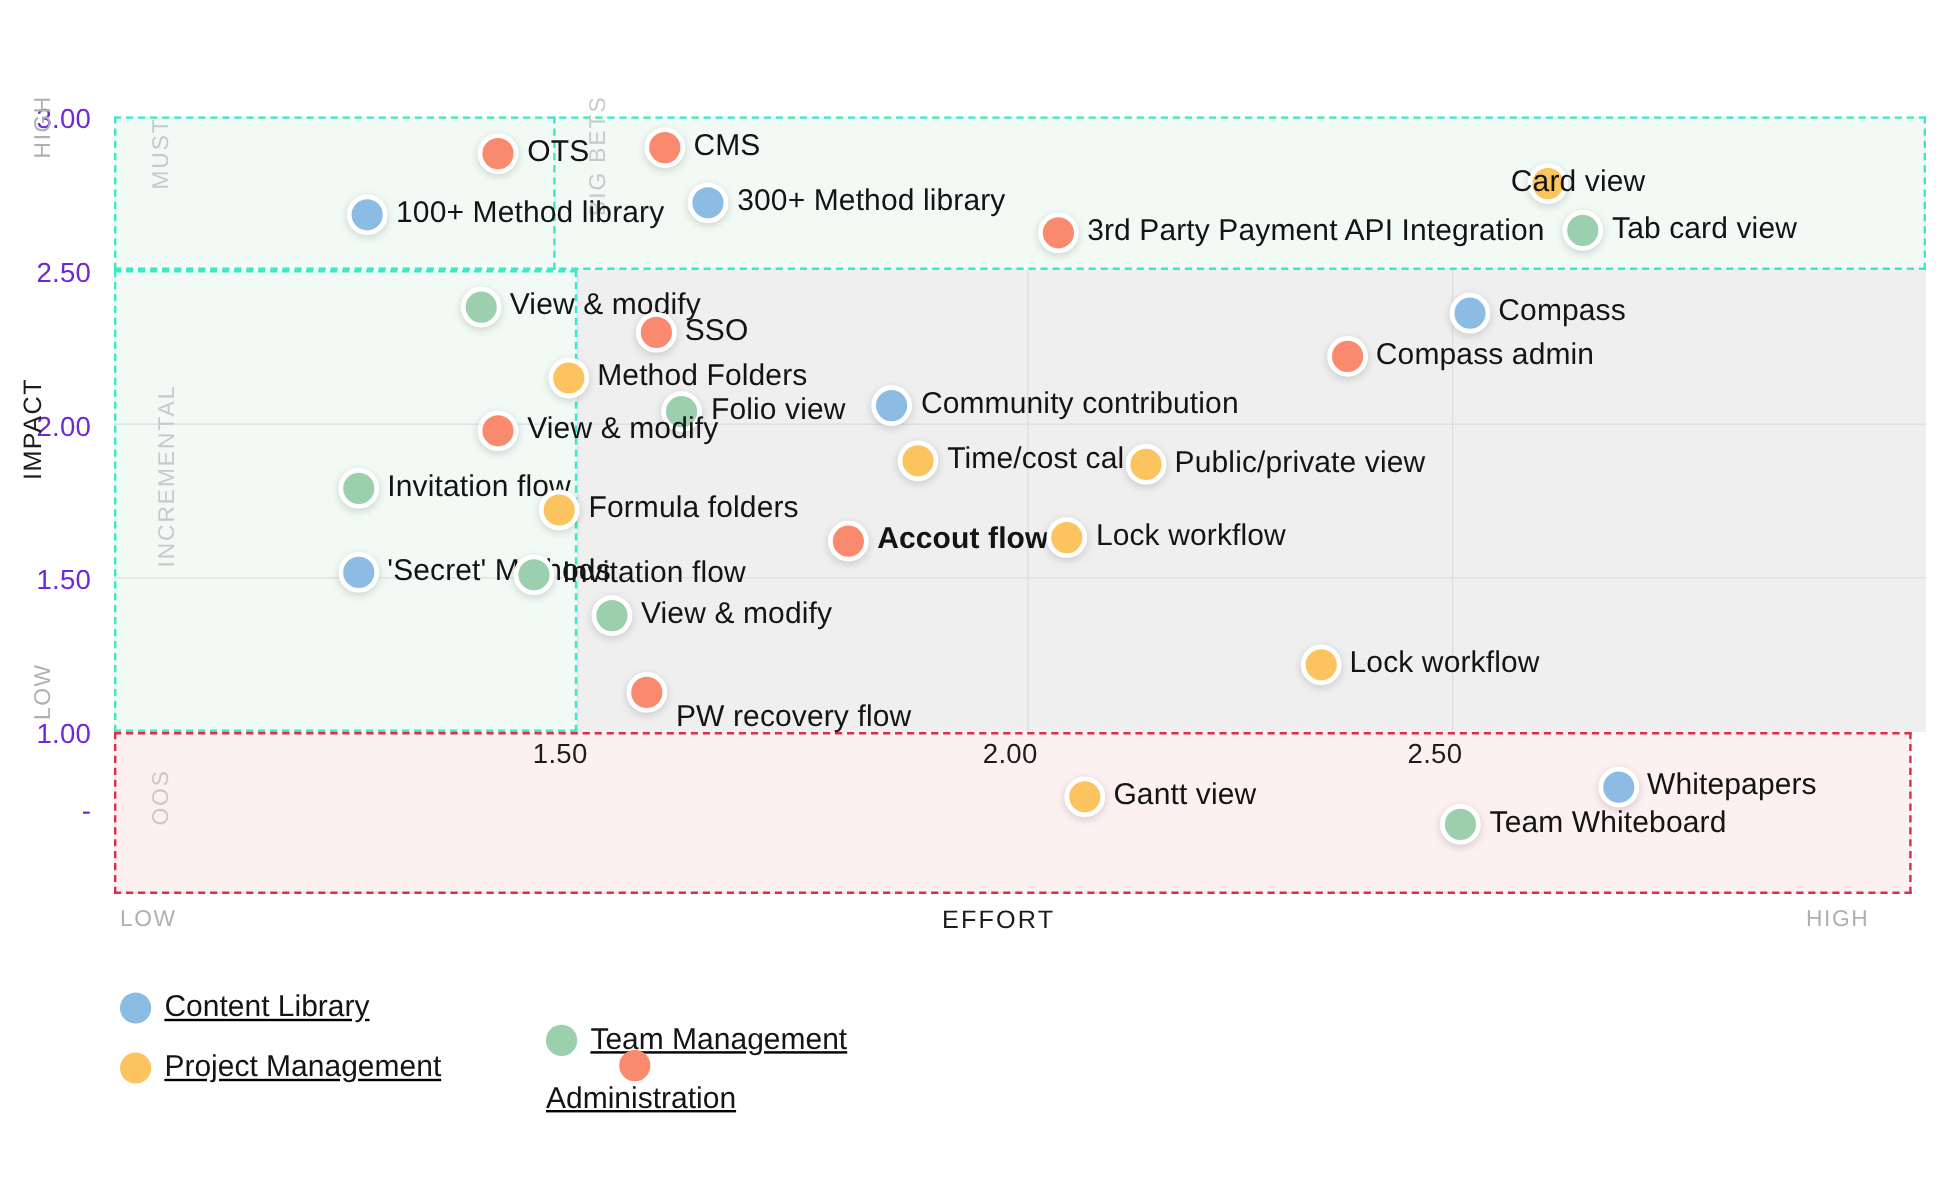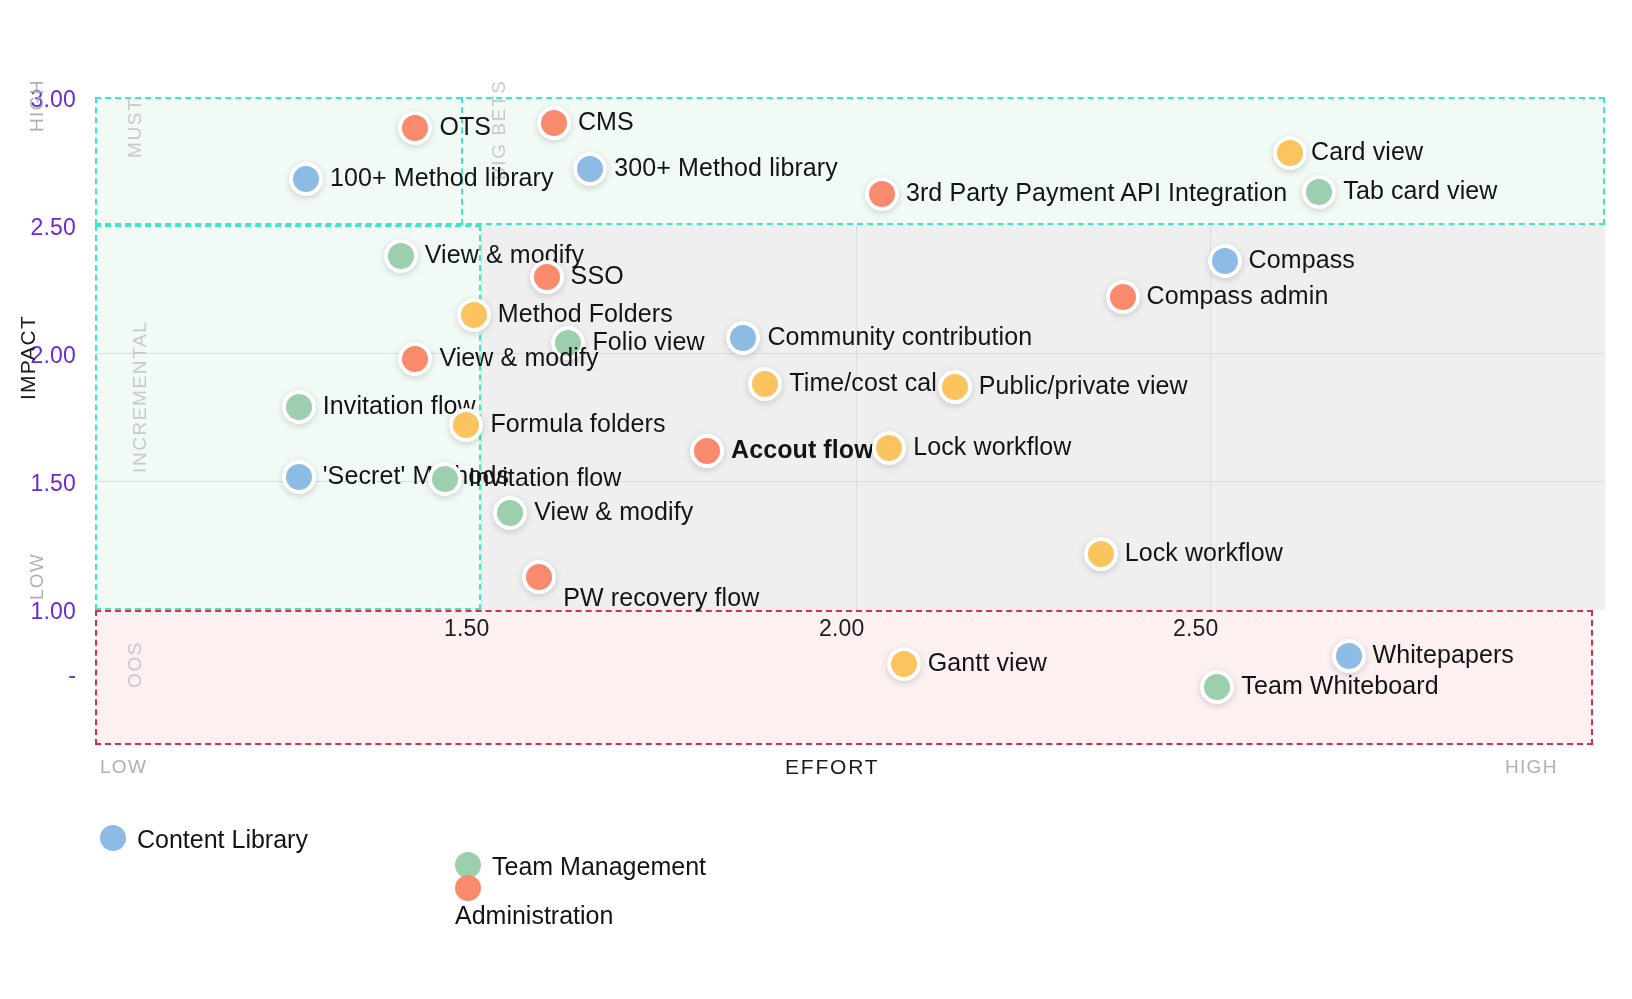--- a/index.html
+++ b/index.html
@@ -138,21 +138,22 @@
 
   
   #legend {
     position:absolute;
     left:100px; top:825px;
     width:760px; height:110px;
   }
   .legend-item {
     position:absolute;
     display:flex;
-    align-items:flex-start;
+    align-items:center;
+    text-decoration:underline;
   }
   .legend-swatch {
     width:26px; height:26px;
     border-radius:50%;
     margin-right:11px;
     flex:0 0 auto;
   }
   .legend-text {
     font-size:25px;
     color:#141414;
@@ -210,21 +211,21 @@
       <div class="pt-label" style="left: 439.39px; top: 111.78px;">OTS</div>
       <div class="pt" style="left: 289.04px; top: 162.08px; background: rgb(140, 188, 228);"></div>
       <div class="pt-label" style="left: 330.04px; top: 163.08px;">100+ Method library</div>
       <div class="pt" style="left: 536.9px; top: 105.65px; background: rgb(250, 138, 110);"></div>
       <div class="pt-label" style="left: 577.9px; top: 106.65px;">CMS</div>
       <div class="pt" style="left: 573.35px; top: 151.82px; background: rgb(140, 188, 228);"></div>
       <div class="pt-label" style="left: 614.35px; top: 152.82px;">300+ Method library</div>
       <div class="pt" style="left: 864.95px; top: 177.47px; background: rgb(250, 138, 110);"></div>
       <div class="pt-label" style="left: 905.95px; top: 178.47px;">3rd Party Payment API Integration</div>
       <div class="pt" style="left: 1273.19px; top: 136.43px; background: rgb(251, 196, 95);"></div>
-      <div class="pt-label" style="left: 1311px; top: 137.43px; text-align: right;">Card view</div>
+      <div class="pt-label" style="left: 1259px; top: 137.43px; text-align: right;">Card view</div>
       <div class="pt" style="left: 1302.35px; top: 174.905px; background: rgb(156, 207, 174);"></div>
       <div class="pt-label" style="left: 1343.35px; top: 175.905px;">Tab card view</div>
       <div class="pt" style="left: 383.81px; top: 239.03px; background: rgb(156, 207, 174);"></div>
       <div class="pt-label" style="left: 424.81px; top: 240.03px;">View &amp; modify</div>
       <div class="pt" style="left: 529.61px; top: 259.55px; background: rgb(250, 138, 110);"></div>
       <div class="pt-label" style="left: 570.61px; top: 260.55px;">SSO</div>
       <div class="pt" style="left: 1207.58px; top: 244.16px; background: rgb(140, 188, 228);"></div>
       <div class="pt-label" style="left: 1248.58px; top: 245.16px;">Compass</div>
       <div class="pt" style="left: 1105.52px; top: 280.07px; background: rgb(250, 138, 110);"></div>
       <div class="pt-label" style="left: 1146.52px; top: 281.07px;">Compass admin</div>
@@ -270,17 +271,21 @@
 
 <div id="legend">
     <div class="legend-item" style="left: 0px; top: 0px;">
       <span class="legend-swatch" style="background: rgb(140, 188, 228);"></span>
       <span class="legend-text">Content Library</span>
     </div>
     <div class="legend-item" style="left: 355px; top: 0px; margin-top: 27px;">
       <span class="legend-swatch" style="background: rgb(156, 207, 174);"></span>
       <span class="legend-text">Team Management</span>
     </div>
+    <div class="legend-item" style="left: 0px; top: 50px;">
+      <span class="legend-swatch" style="background: rgb(251, 196, 95);"></span>
+      <span class="legend-text">Project Management</span>
+    </div>
     <div class="legend-item" style="left: 355px; top: 50px; flex-direction: column;">
       <span class="legend-swatch" style="background: rgb(250, 138, 110);"></span>
       <span class="legend-text">Administration</span>
     </div>
   </div>
 
 </body></html>

